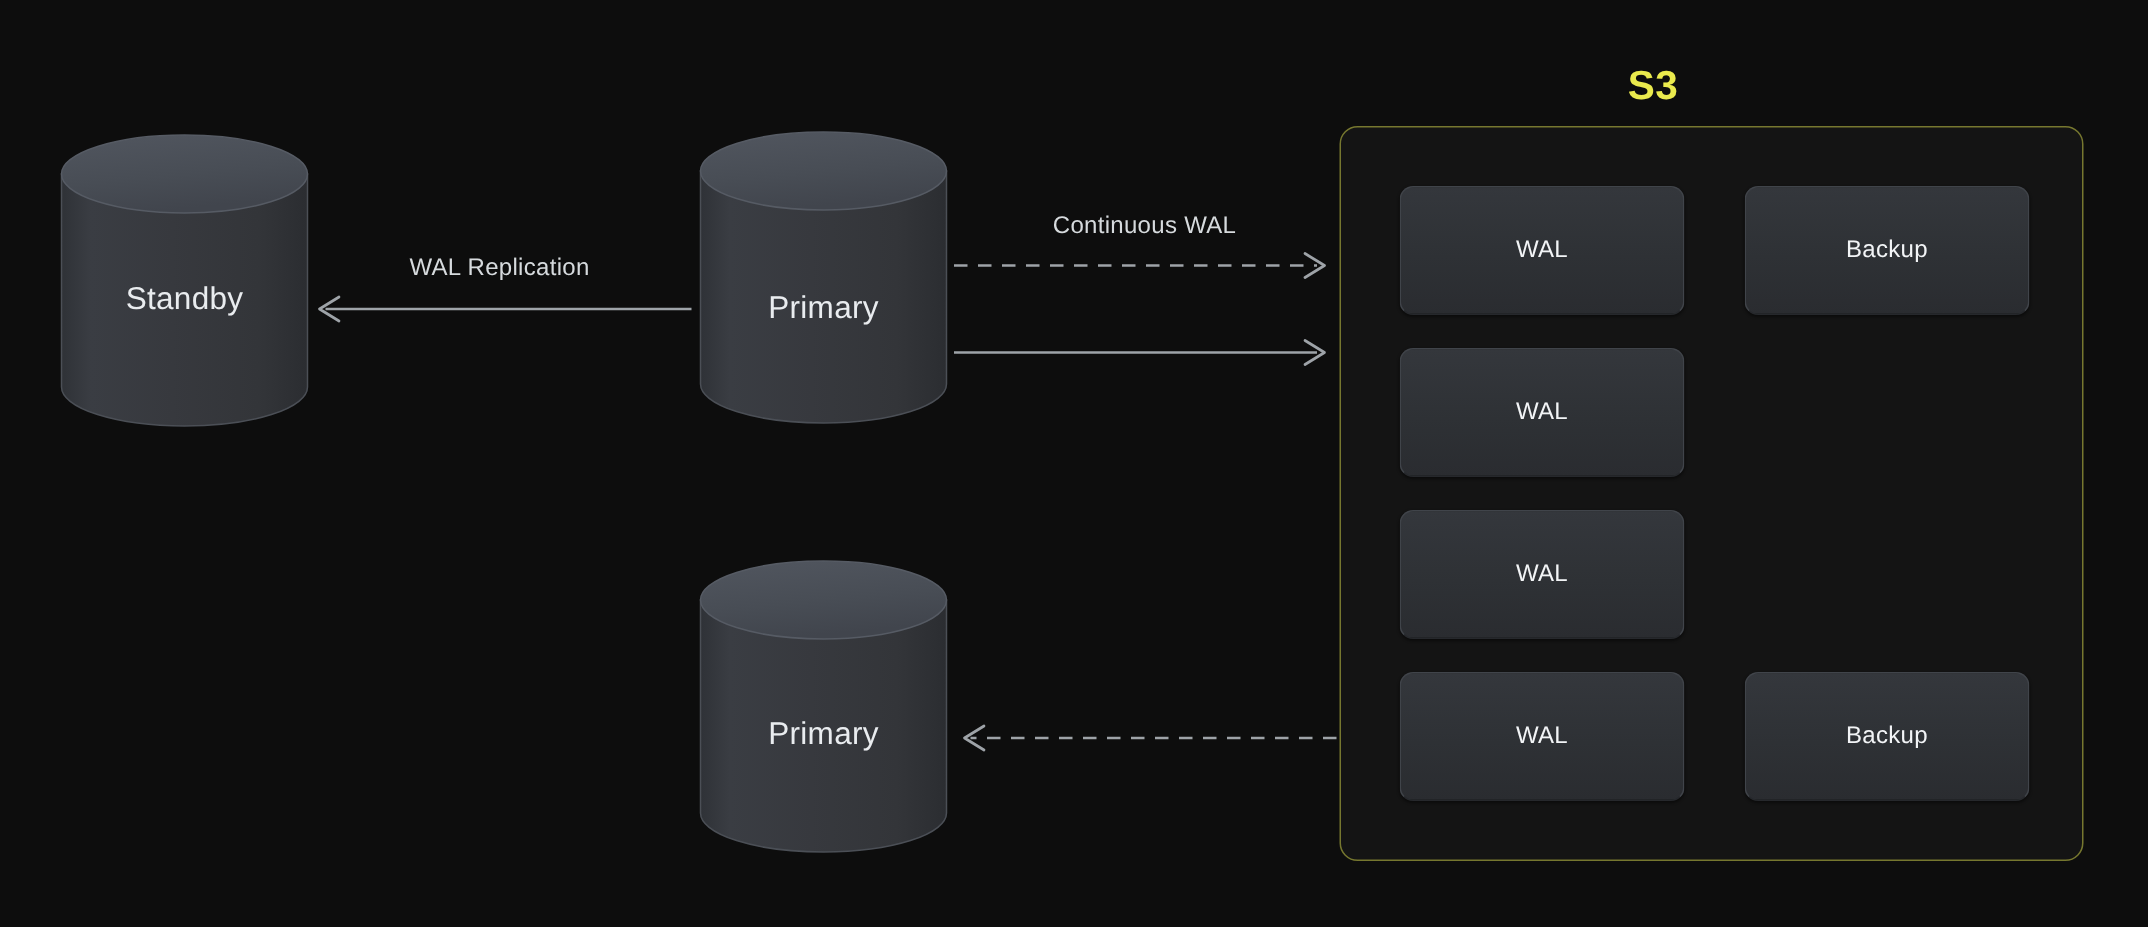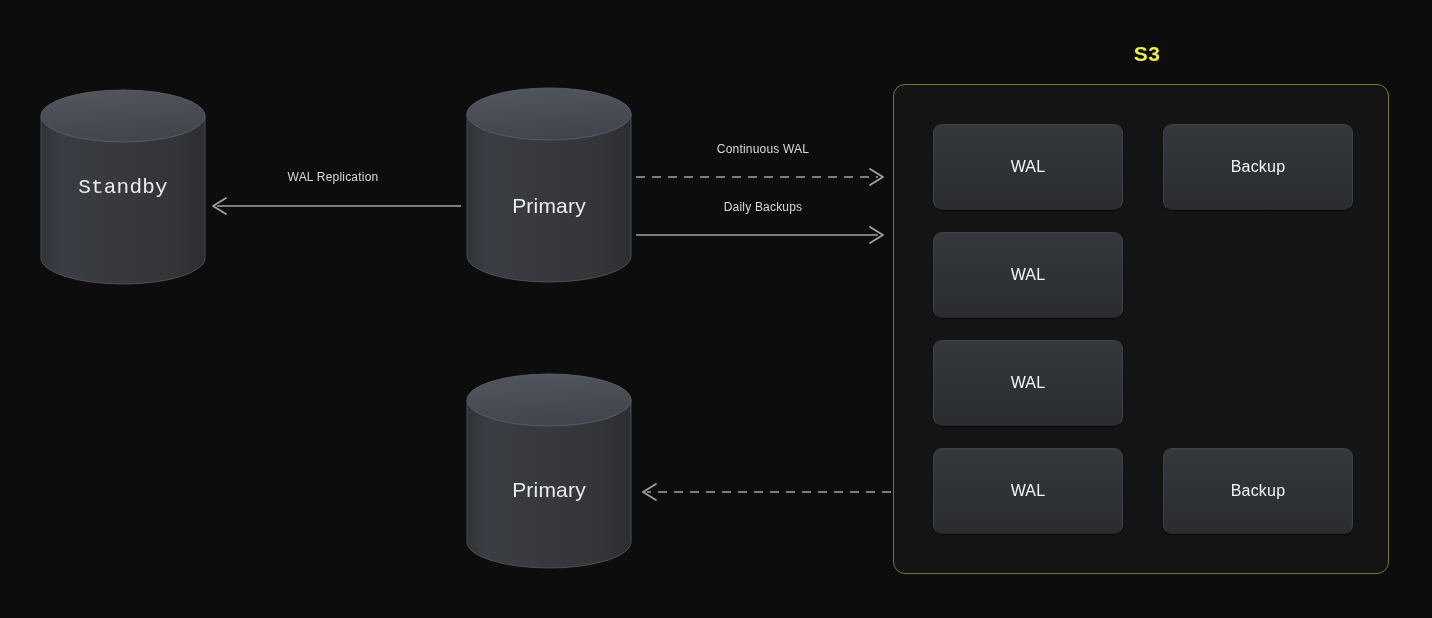--- a/index.html
+++ b/index.html
@@ -39,45 +39,45 @@
   }
 
   
   .conn {
     position: absolute;
   }
   .conn-label {
     position: absolute;
     text-align: center;
     color: #d6dadd;
-    font-size: 12px;
+    font-size: 16px;
     letter-spacing: .2px;
     white-space: nowrap;
   }
 
   
   #s3-group {
     position: absolute;
     left: 893px;
     top: 84px;
     width: 496px;
     height: 490px;
     border: 1.5px solid #76772f;
     border-radius: 12px;
     background: #141414;
     box-sizing: border-box;
   }
   #s3-title {
     position: absolute;
-    left: 899px;
+    left: 854px;
     top: 42px;
     width: 496px;
     text-align: center;
     color: #eaea4d;
-    font-size: 21px;
+    font-size: 27px;
     font-weight: bold;
     letter-spacing: .3px;
   }
   .s3-box {
     position: absolute;
     border-radius: 9px;
     background: linear-gradient(180deg, #34373c 0%, #2e3135 55%, #2a2c30 100%);
     border: 1px solid #40444a;
     border-bottom-color: #26282c;
     box-sizing: border-box;
@@ -109,21 +109,21 @@
         </linearGradient>
         <linearGradient id="topGradA" x1="0" y1="0" x2="0.3" y2="1">
           <stop offset="0%" stop-color="#51565f"></stop>
           <stop offset="60%" stop-color="#484d55"></stop>
           <stop offset="100%" stop-color="#41454d"></stop>
         </linearGradient>
       </defs>
       <path d="M1,28 L1,170 A82,26 0 0 0 165,170 L165,28 Z" fill="url(#bodyGradA)" stroke="#4b4f56" stroke-width="1"></path>
       <ellipse cx="83" cy="28" rx="82" ry="26" fill="url(#topGradA)" stroke="#565b64" stroke-width="1"></ellipse>
     </svg>
-    <div class="cyl-label" style="top:88px;font-family:Liberation Mono, monospace;">Standby</div>
+    <div class="cyl-label" style="top:100px;">Standby</div>
   </div>
 
   <div class="cyl" style="left:466px; top:86px; width:166px; height:198px;">
     <svg class="cyl-svg" width="166" height="198" viewBox="0 0 166 198">
       <path d="M1,28 L1,170 A82,26 0 0 0 165,170 L165,28 Z" fill="url(#bodyGradA)" stroke="#4b4f56" stroke-width="1"></path>
       <ellipse cx="83" cy="28" rx="82" ry="26" fill="url(#topGradA)" stroke="#565b64" stroke-width="1"></ellipse>
     </svg>
     <div class="cyl-label" style="top:108px;">Primary</div>
   </div>
 
@@ -145,21 +145,20 @@
 
   <div class="conn" style="left:636px; top:142px; width:254px; height:48px;">
     <div class="conn-label" style="left:0; top:0; width:254px;">Continuous WAL</div>
     <svg width="254" height="48" viewBox="0 0 254 48" style="position:absolute; left:0; top:0;">
       <line x1="0" y1="35" x2="242" y2="35" stroke="#9ea3a8" stroke-width="1.6" stroke-dasharray="9 7"></line>
       <polyline points="234,27 247,35 234,43" fill="none" stroke="#9ea3a8" stroke-width="1.8" stroke-linecap="round" stroke-linejoin="round"></polyline>
     </svg>
   </div>
 
   <div class="conn" style="left:636px; top:200px; width:254px; height:48px;">
-    <div class="conn-label" style="left:0; top:0; width:254px;">Daily Backups</div>
     <svg width="254" height="48" viewBox="0 0 254 48" style="position:absolute; left:0; top:0;">
       <line x1="0" y1="35" x2="242" y2="35" stroke="#9ea3a8" stroke-width="1.6"></line>
       <polyline points="234,27 247,35 234,43" fill="none" stroke="#9ea3a8" stroke-width="1.8" stroke-linecap="round" stroke-linejoin="round"></polyline>
     </svg>
   </div>
 
   <div class="conn" style="left:634px; top:456px; width:258px; height:48px;">
     <svg width="258" height="48" viewBox="0 0 258 48" style="position:absolute; left:0; top:0;">
       <line x1="257" y1="36" x2="13" y2="36" stroke="#9ea3a8" stroke-width="1.6" stroke-dasharray="9 7"></line>
       <polyline points="22,28 9,36 22,44" fill="none" stroke="#9ea3a8" stroke-width="1.8" stroke-linecap="round" stroke-linejoin="round"></polyline>

